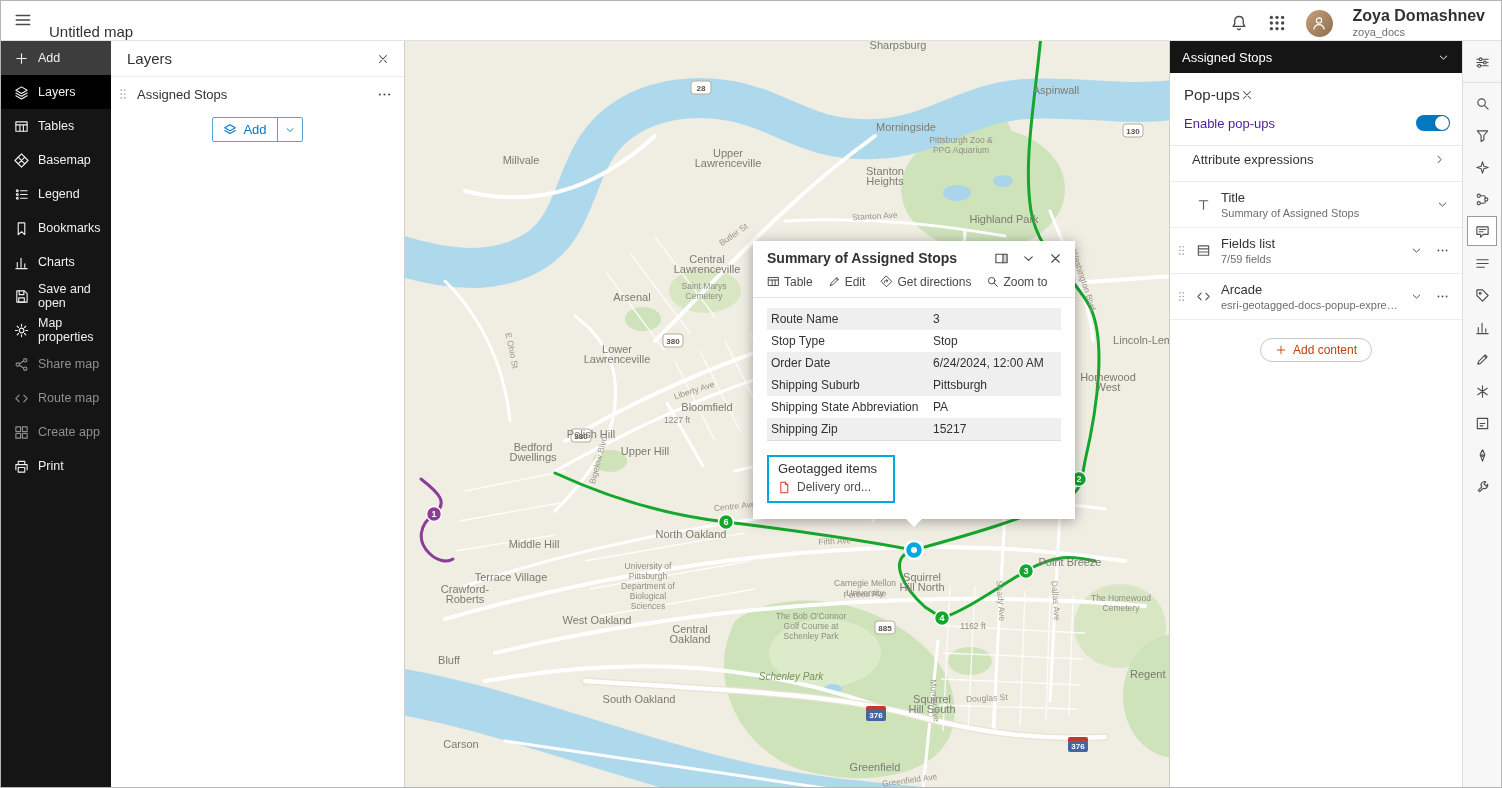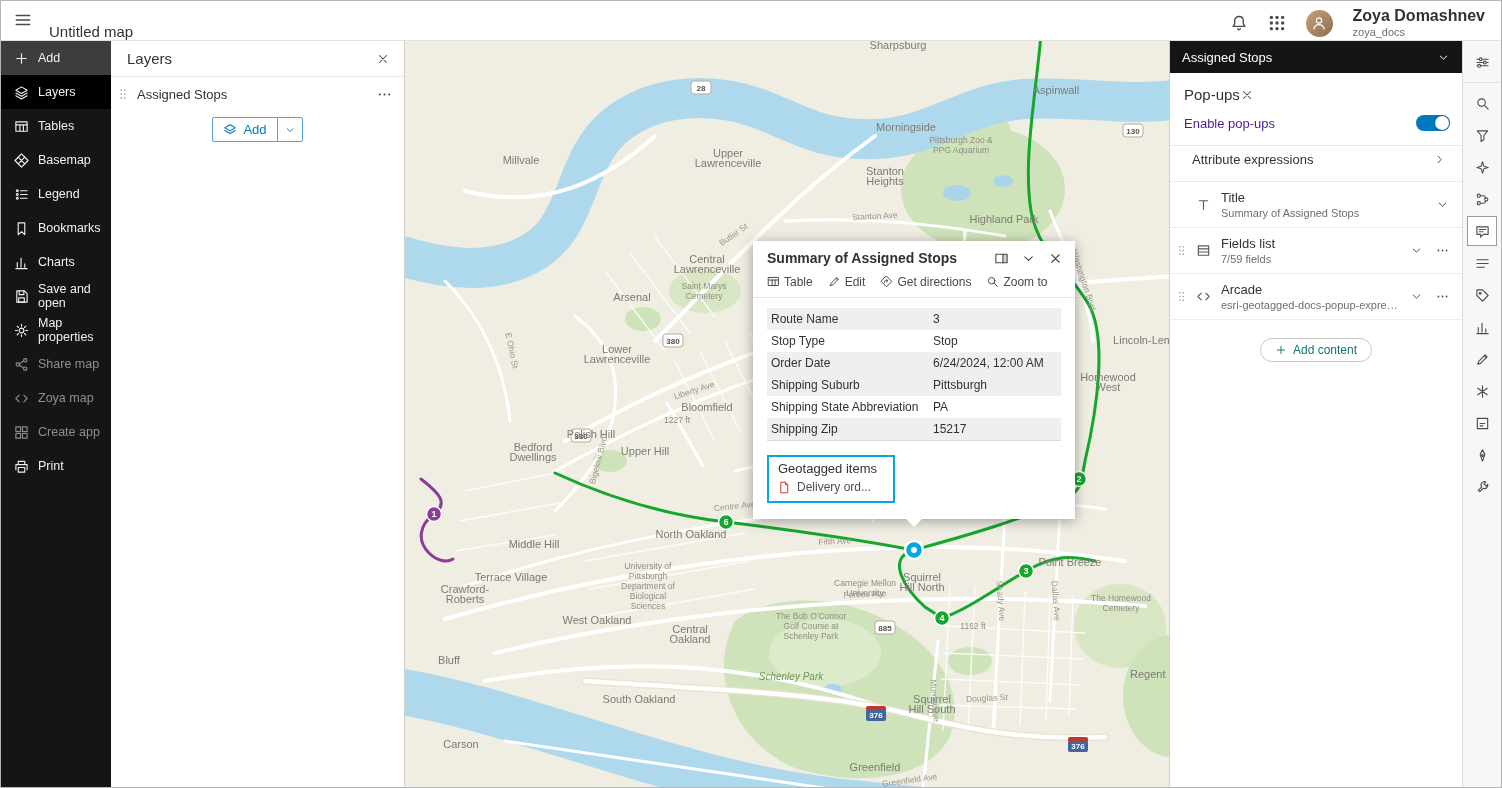--- a/index.html
+++ b/index.html
@@ -111,21 +111,21 @@
   .ci-drag { width:14px; color:#a0a0a0; cursor:grab; }
   .ci-drag.hidden-slot { visibility:hidden; }
   .ci-icon { width:22px; color:#595959; display:flex; justify-content:center; flex:none; }
   .ci-icon .ic { width:15px; height:15px; }
   .ci-text { flex:1; min-width:0; margin-left:4px; }
   .ci-label { font-size:13px; color:#323232; }
   .ci-sub { font-size:11px; color:#6e6e6e; white-space:nowrap; overflow:hidden; text-overflow:ellipsis; margin-top:2px; }
   .ci-btn { color:#4a4a4a; padding:0 5px; cursor:pointer; }
   .ci-btn .ic { width:13px; height:13px; }
   .add-content { margin:18px auto; display:flex; align-items:center; gap:6px; width:max-content;
-    border:1px solid #c8c8c8; border-radius:13px; padding:4px 14px; font-size:12px; color:#0f766e;
+    border:1px solid #c8c8c8; border-radius:13px; padding:4px 14px; font-size:12px; color:#c2410c;
     background:#fff; cursor:pointer; }
   .add-content .ic { width:12px; height:12px; }
 
   
   .toolstrip { position:absolute; top:40px; right:0; width:39px; bottom:0; background:#f7f7f7;
     border-left:1px solid #ddd; display:flex; flex-direction:column; align-items:center;
     padding-top:5px; z-index:20; }
   .ts-btn { width:30px; height:30px; display:flex; align-items:center; justify-content:center;
     color:#4e4e4e; margin:1px 0; cursor:pointer; border:1px solid transparent; }
   .ts-btn .ic { width:15px; height:15px; }
@@ -273,21 +273,21 @@
         </svg>
       </span>
       <span>Share map</span>
     </div>
     <div class="sb-item disabled">
       <span>
         <svg class="ic" viewBox="0 0 16 16" style="width:15px;height:15px">
           <path d="M5.5 4.5 2 8l3.5 3.5M10.5 4.5 14 8l-3.5 3.5"></path>
         </svg>
       </span>
-      <span>Zoya map</span>
+      <span>Route map</span>
     </div>
     <div class="sb-item disabled">
       <span>
         <svg class="ic" viewBox="0 0 16 16" style="width:15px;height:15px">
           <rect x="2" y="2" width="5" height="5"></rect>
           <rect x="9" y="2" width="5" height="5"></rect>
           <rect x="2" y="9" width="5" height="5"></rect>
           <rect x="9" y="9" width="5" height="5"></rect>
         </svg>
       </span>

